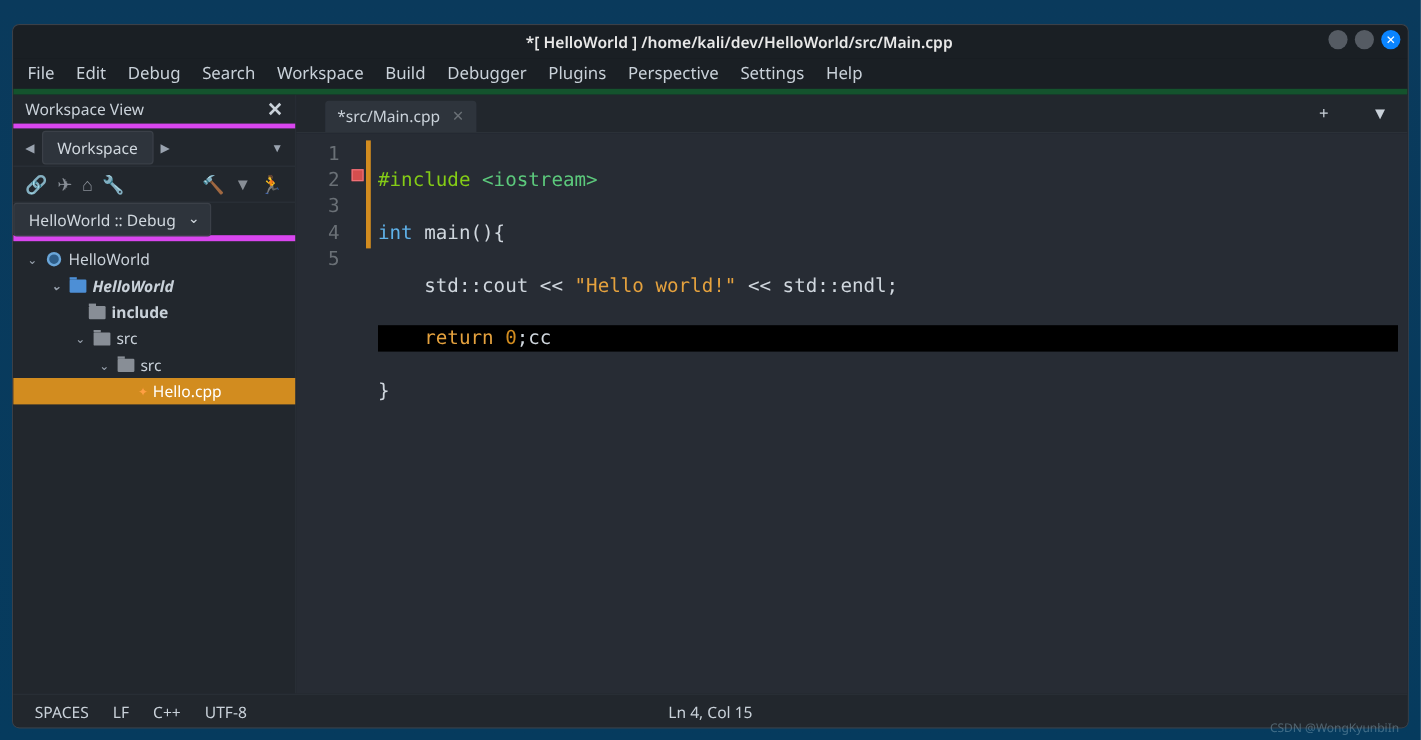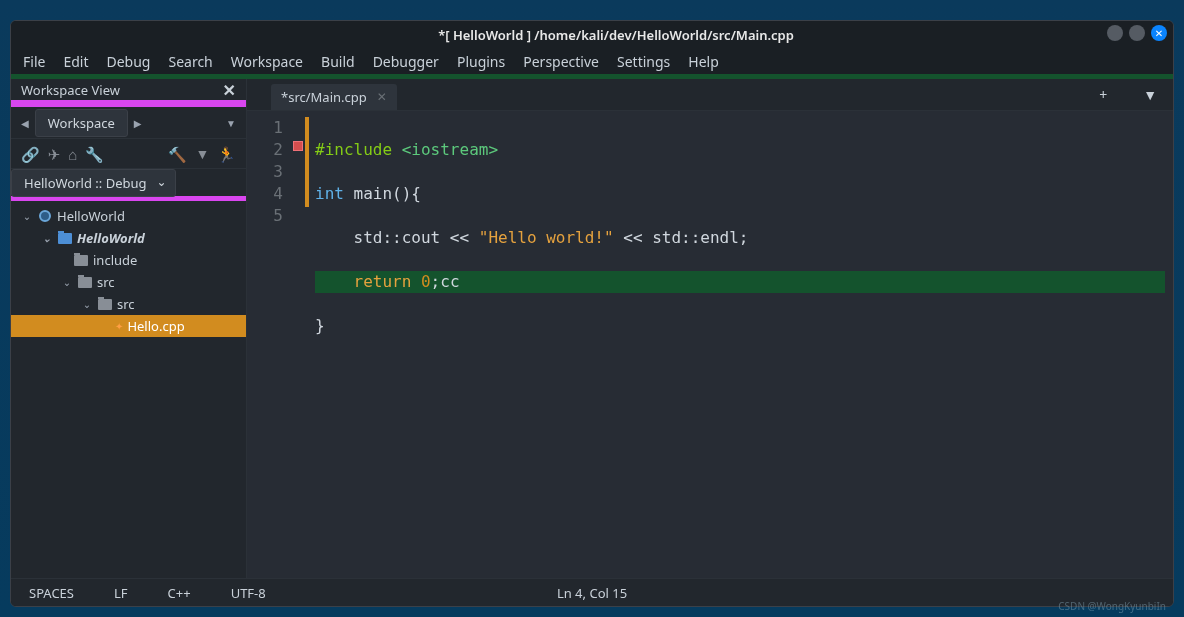--- a/index.html
+++ b/index.html
@@ -54,21 +54,21 @@
   width: 236px;
   background: #22272d;
   border-right: 1px solid #2b3138;
   display:flex; flex-direction:column;
 }
 .sb-header {
   height: 28px;
   display:flex; align-items:center; justify-content:space-between;
   padding: 0 10px;
   background: #22272d;
-  border-bottom: 7px solid #d946ef;
+  border-bottom: 4px solid #d946ef;
 }
 .sb-header-title { color:#c9d1d9; font-size:13px; }
 .sb-close { color:#c9d1d9; font-size:16px; font-weight:bold; cursor:pointer; }
 .sb-ws-row {
   height: 32px; display:flex; align-items:center; gap:4px;
   padding: 0 8px;
   border-bottom: 1px solid #2b3138;
 }
 .sb-ws-row .nav { color:#9aa3af; font-size:10px; padding:2px; }
 .sb-ws-row .ws-btn {
@@ -126,37 +126,37 @@
 }
 .tab .close-x { color:#6a7076; font-size:12px; }
 .tabbar-right { position:absolute; right:16px; display:flex; gap:36px; color:#c9d1d9; }
 .editor { flex:1; display:flex; background:#272c34; font-family:"Consolas","Monaco",monospace; font-size:16px; }
 .gutter { width:46px; text-align:right; padding:6px 10px 0 0; color:#6a7076; line-height:22px; user-select:none; }
 .fold-col { width:12px; position:relative; padding-top:6px; }
 .fold-mark { width:10px; height:10px; background:#d54e4e; border:1px solid #f07178; position:absolute; left:0; }
 .hl-col { width:4px; background:#d28c1f; margin-top:6px; height:90px; }
 .code { flex:1; padding:6px 8px 0 6px; line-height:22px; white-space:pre; }
 .code .line { height:22px; }
-.code .line.cur { background:#14532d; }
+.code .line.cur { background:#000000; }
 .kw { color:#e5a23e; }
 .inc { color:#84cc16; }
 .hdr { color:#5cc97c; }
 .type { color:#5fb1e8; }
 .fn { color:#d0d7de; }
 .str { color:#e5a23e; }
 .num { color:#d28c1f; }
 .id { color:#d0d7de; }
 .op { color:#d0d7de; }
 .statusbar {
   height:28px; background:#22272d; border-top:1px solid #2b3138;
   display:flex; align-items:center; justify-content:flex-start;
   padding:0 18px; font-size:13px; color:#c9d1d9;
 }
 .statusbar .center { position:absolute; left:50%; transform:translateX(-50%); }
-.statusbar .right { display:flex; gap:40px; }
+.statusbar .right { display:flex; gap:20px; }
 .watermark { position:absolute; right:18px; bottom:4px; color:#88aabb; font-size:10px; opacity:0.45; }
 </style>
 </head>
 <body>
 
 <div class="window">
 
   <div class="titlebar">
     <span class="titlebar-text">*[ HelloWorld ] /home/kali/dev/HelloWorld/src/Main.cpp</span>
     <div class="window-controls">
@@ -218,21 +218,21 @@
             </span>
           <span>HelloWorld</span>
         </div>
         <div class="tree-row bold" style="padding-left:30px;">
           <span class="exp">⌄</span>
           <span class="icon">
               <span class="folder"></span>
             </span>
           <span>HelloWorld</span>
         </div>
-        <div class="tree-row" style="padding-left:62px;">
+        <div class="tree-row" style="padding-left:62px;font-weight:bold;">
           <span class="icon">
               <span class="folder grey"></span>
             </span>
           <span>include</span>
         </div>
         <div class="tree-row" style="padding-left:50px;">
           <span class="exp">⌄</span>
           <span class="icon">
               <span class="folder grey"></span>
             </span>

